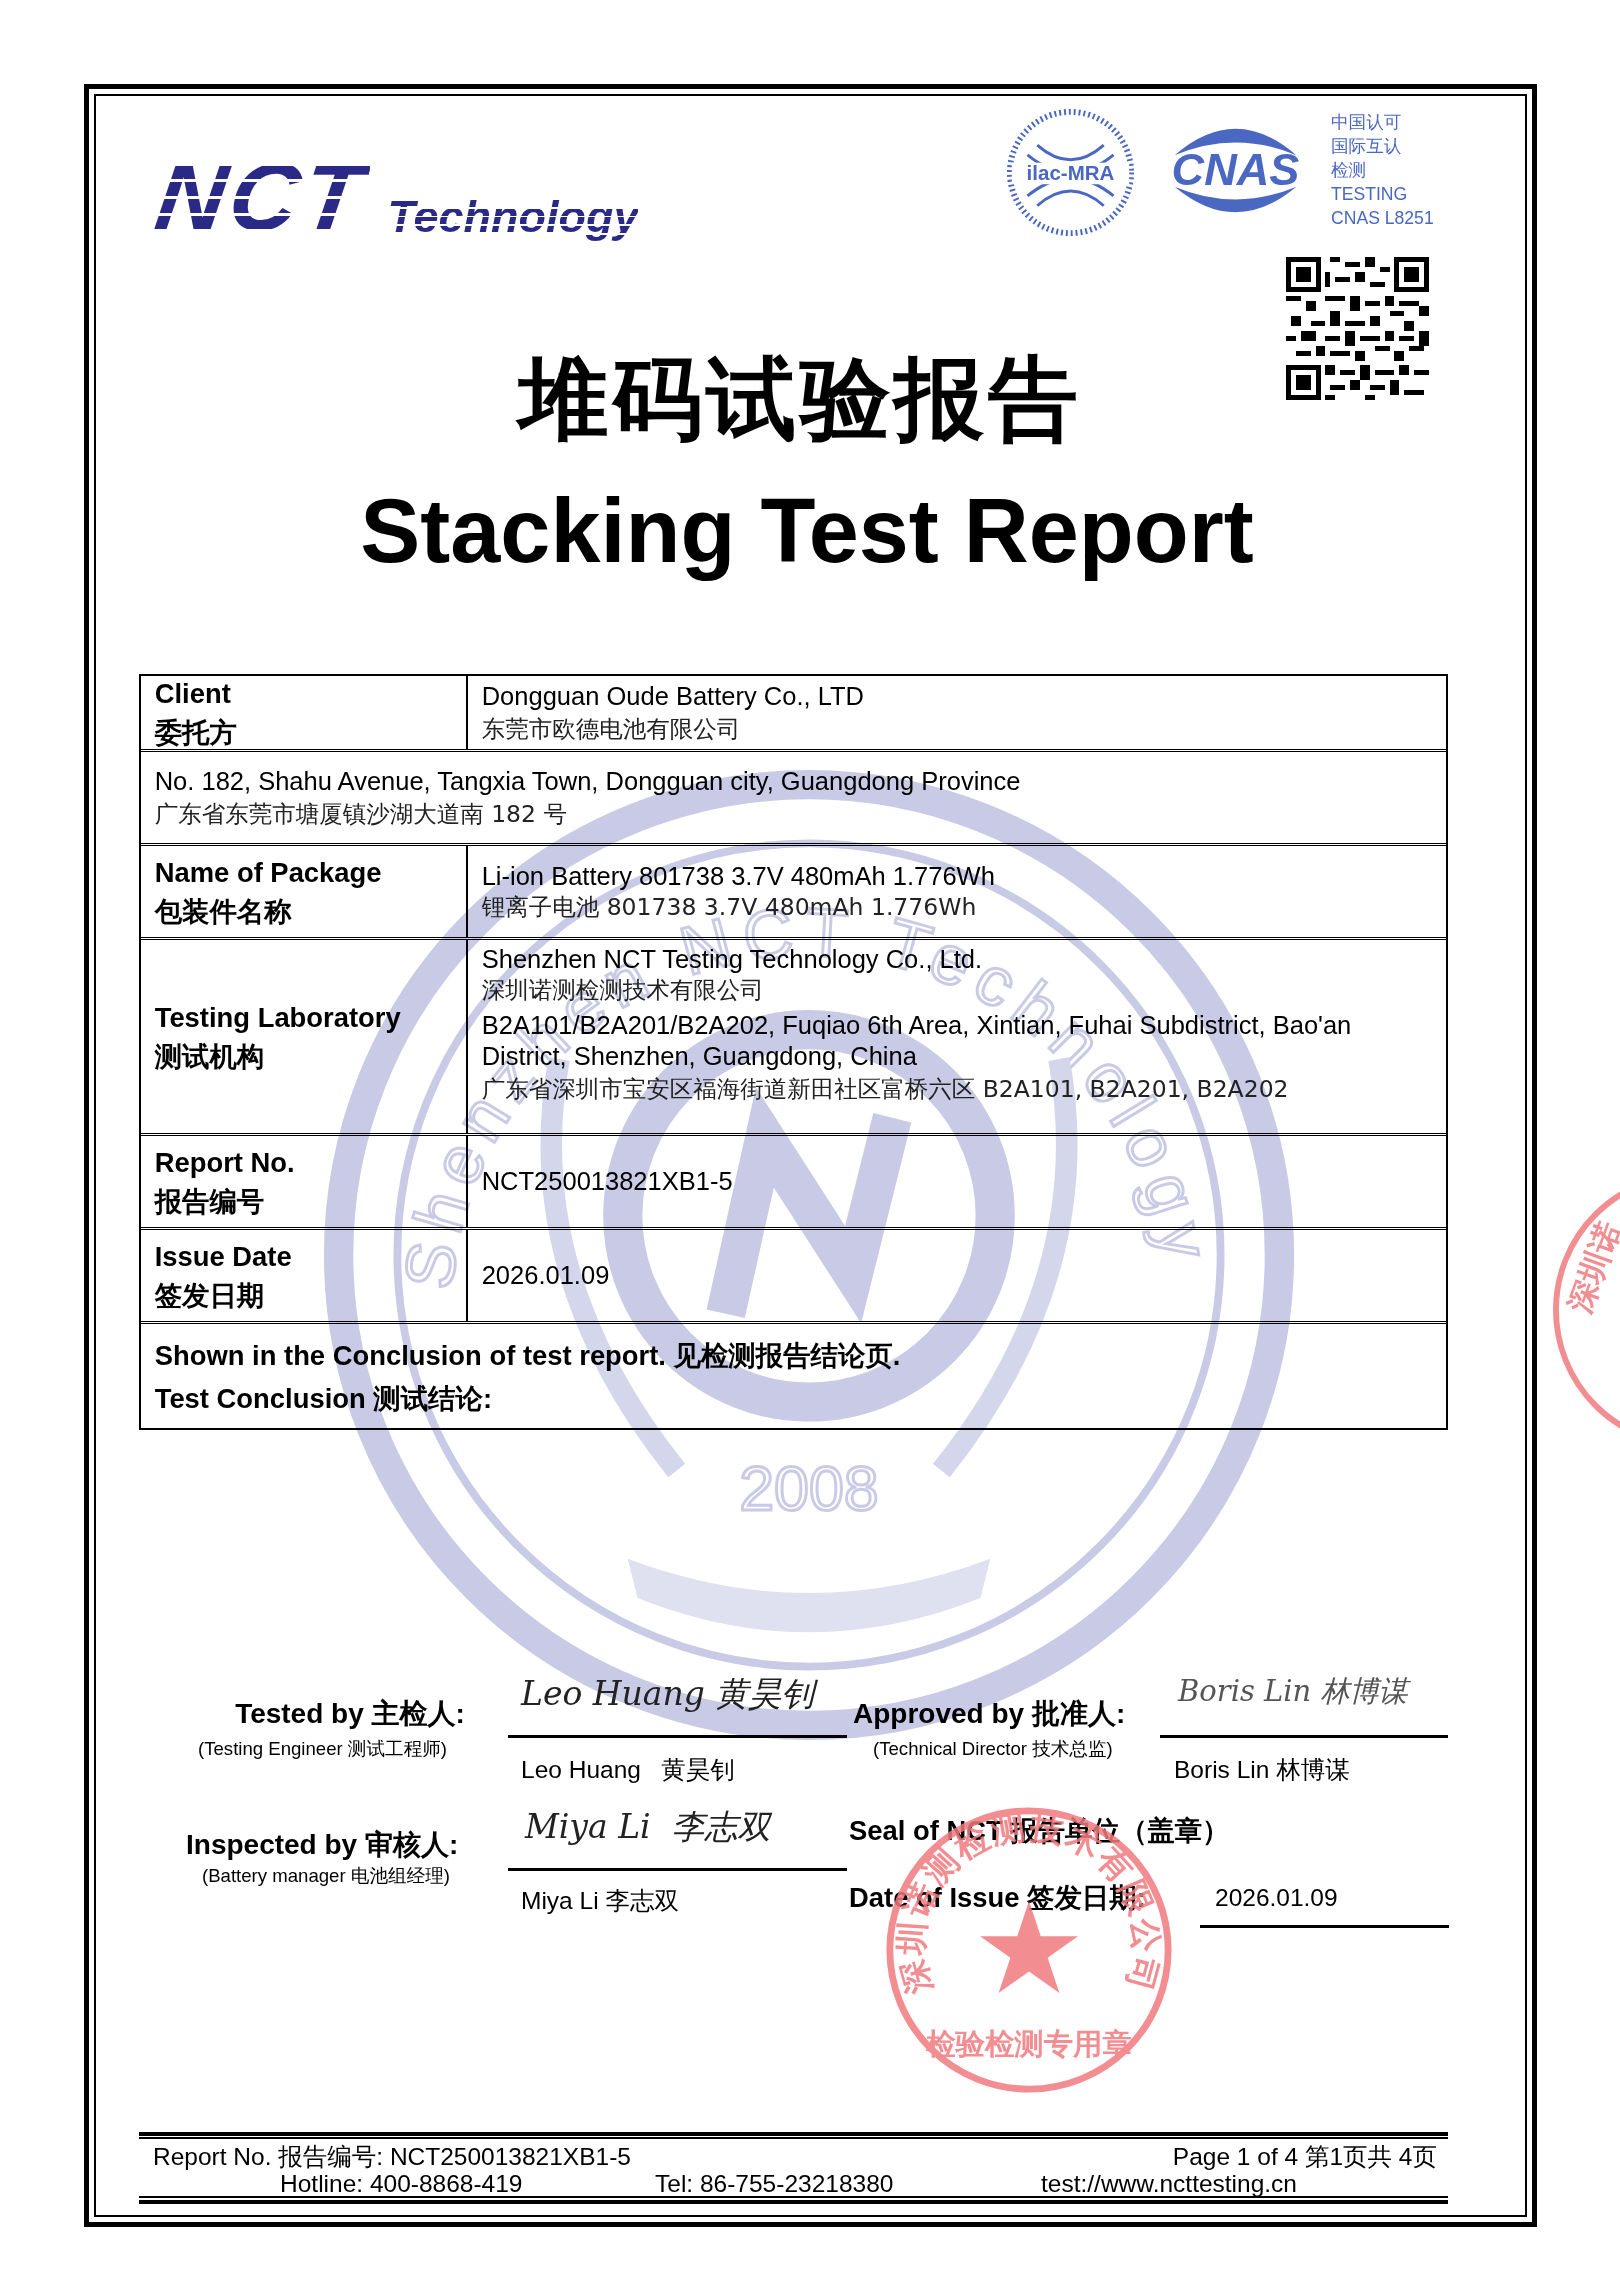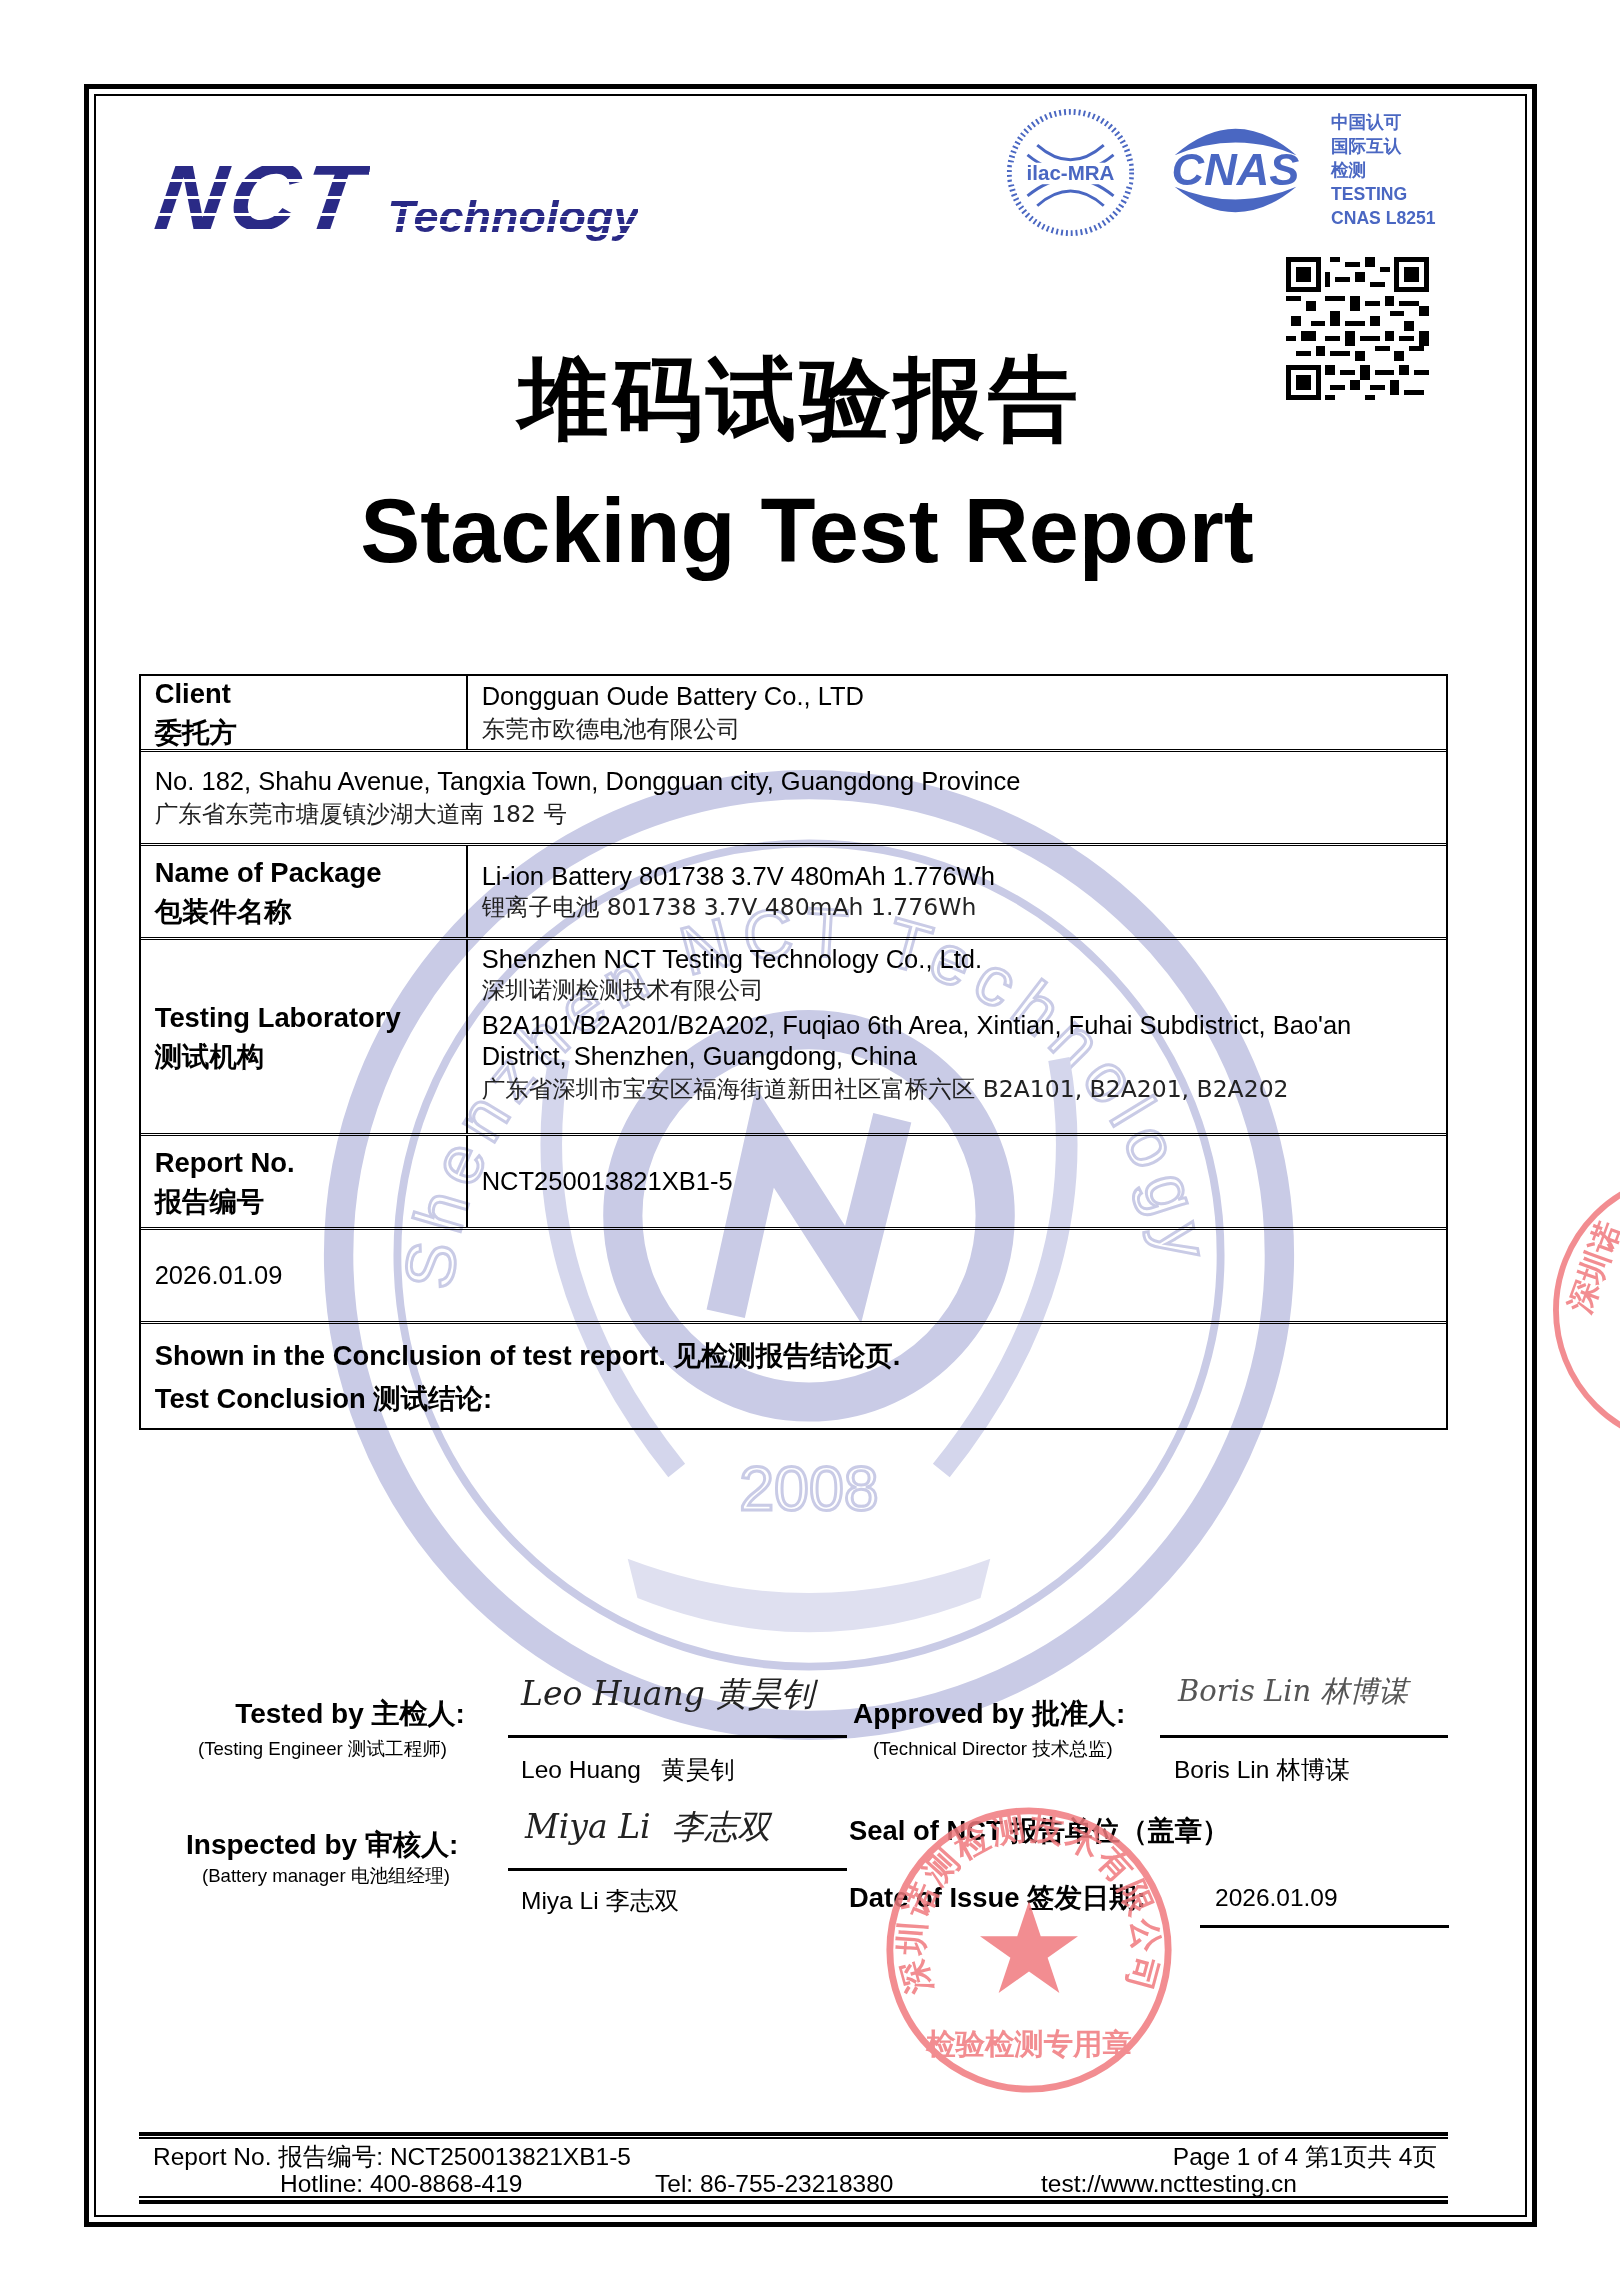--- a/index.html
+++ b/index.html
@@ -14,21 +14,21 @@
 
   
   .nct-logo { position: absolute; left: 157px; top: 137px; height: 108px; display: flex; align-items: flex-end; }
   .nct-logo .nct { font-family: "Liberation Sans", sans-serif; font-weight: bold; font-style: italic; font-size: 96px; color: #2a2a86; letter-spacing: 3.9px; line-height: 1; transform: skewX(-8deg);
     background: repeating-linear-gradient(to bottom, #2a2a86 0 13.7px, #fff 13.7px 16.7px); -webkit-background-clip: text; background-clip: text; color: transparent; }
   .nct-logo .tech { font-family: "Liberation Sans", sans-serif; font-weight: bold; font-style: italic; font-size: 45px; color: #2a2a86; margin-left: 21.6px; margin-bottom: 2px;
     background: repeating-linear-gradient(to bottom, #2a2a86 0 6.9px, #fff 6.9px 8.8px); -webkit-background-clip: text; background-clip: text; color: transparent; }
 
   .ilac { position: absolute; left: 1004px; top: 106px; width: 133px; height: 133px; }
   .cnas { position: absolute; left: 1157px; top: 110px; width: 157px; height: 118px; }
-  .cnas-text { position: absolute; left: 1331px; top: 110px; font-family: "Liberation Sans", sans-serif; font-weight: bold; font-size: 17.6px; line-height: 24px; color: #4a67c2; }
+  .cnas-text { position: absolute; left: 1331px; top: 110px; font-family: "Liberation Sans", sans-serif; font-weight: normal; font-size: 17.6px; line-height: 24px; color: #4a67c2; }
   .qr { position: absolute; left: 1286px; top: 257px; width: 143px; height: 143px; }
 
   
   .title-cn { position: absolute; left: 0; width: 100%; top: 353px; text-align: center; font-family: "DejaVu Serif", "Liberation Serif", serif; font-weight: bold; font-size: 90px; letter-spacing: 3.9px; line-height: 1; padding-right: 19.6px; }
   .title-en { position: absolute; left: 0; width: 100%; top: 486px; text-align: center; font-family: "Liberation Sans", sans-serif; font-weight: bold; font-size: 90px; line-height: 1; padding-right: 5.9px; }
 
   
   .info-table { position: absolute; left: 139px; top: 674px; width: 1309px; border: 2.9px solid #000; }
   .info-row { display: flex; border-bottom: 3.9px double #000; }
   .info-row:last-child { border-bottom: none; }
@@ -218,20 +218,24 @@
   <div class="info-row" style="height:94px;">
     <div class="info-label">
       <span>Report No.</span>
       <span>报告编号</span>
     </div>
     <div class="info-value">
       <span>NCT250013821XB1-5</span>
     </div>
   </div>
   <div class="info-row" style="height:94px;">
+    <div class="info-label">
+      <span>Issue Date</span>
+      <span>签发日期</span>
+    </div>
     <div class="info-value">
       <span>2026.01.09</span>
     </div>
   </div>
   <div class="conclusion">
     <div>Shown in the Conclusion of test report. 见检测报告结论页.</div>
     <div>Test Conclusion 测试结论:</div>
   </div>
 </div>
 

